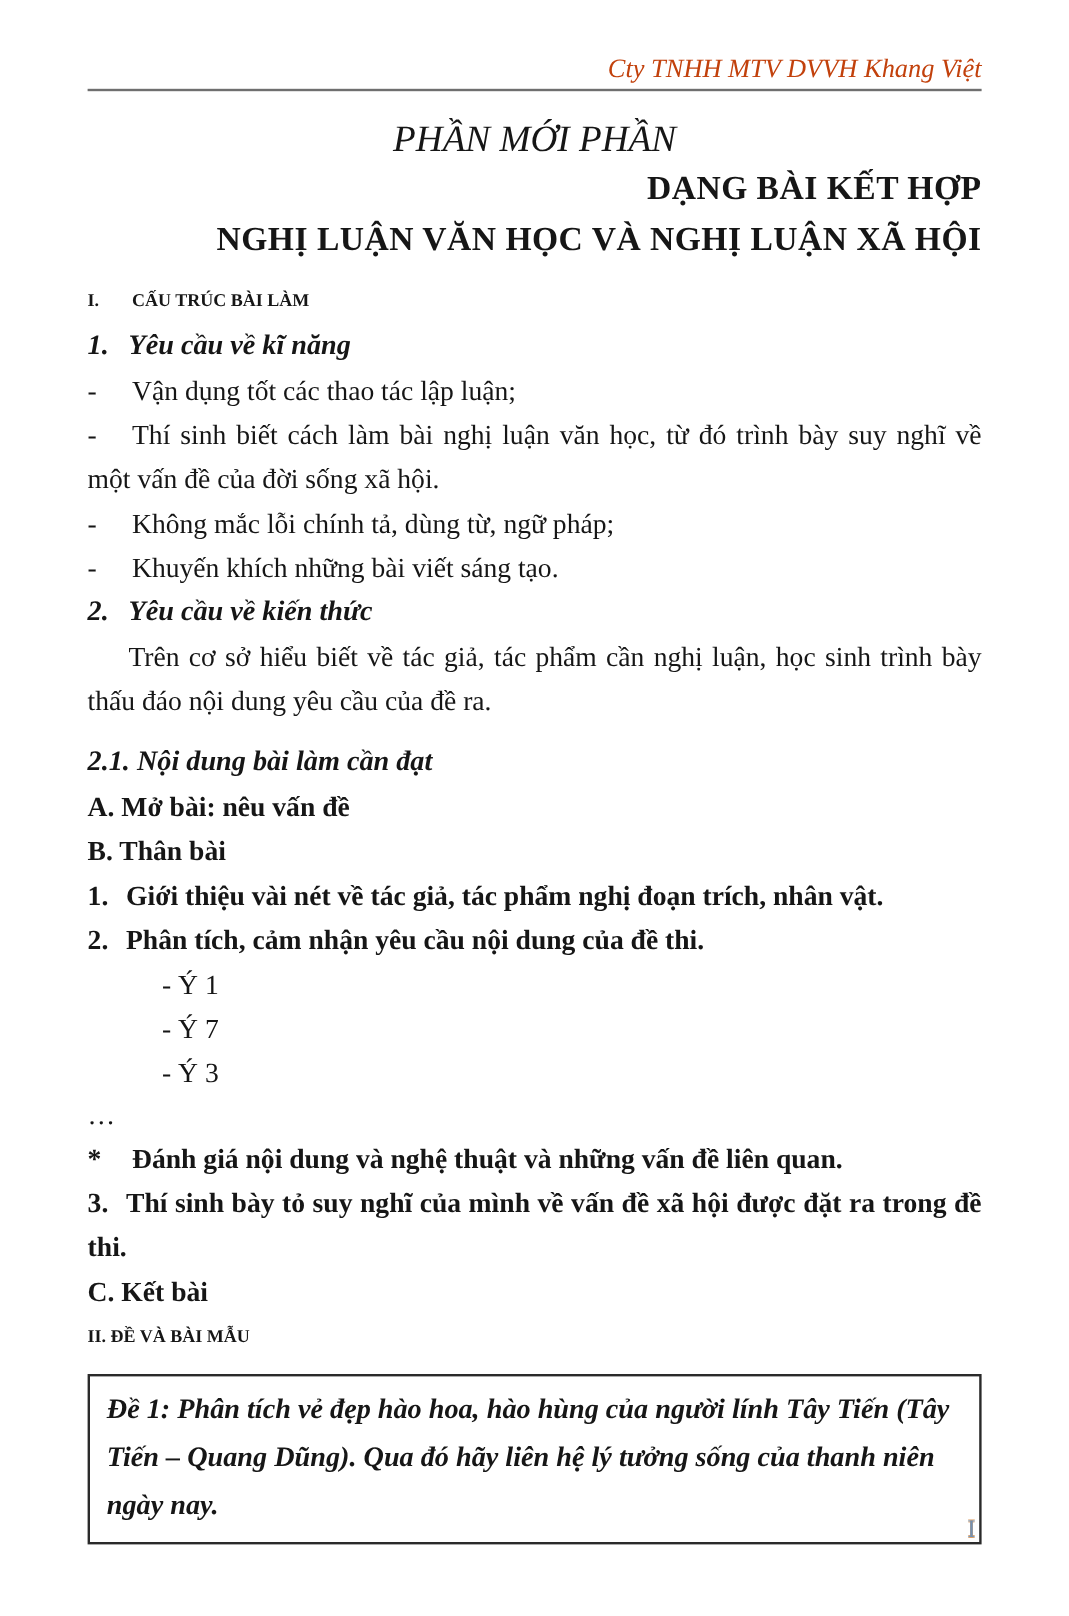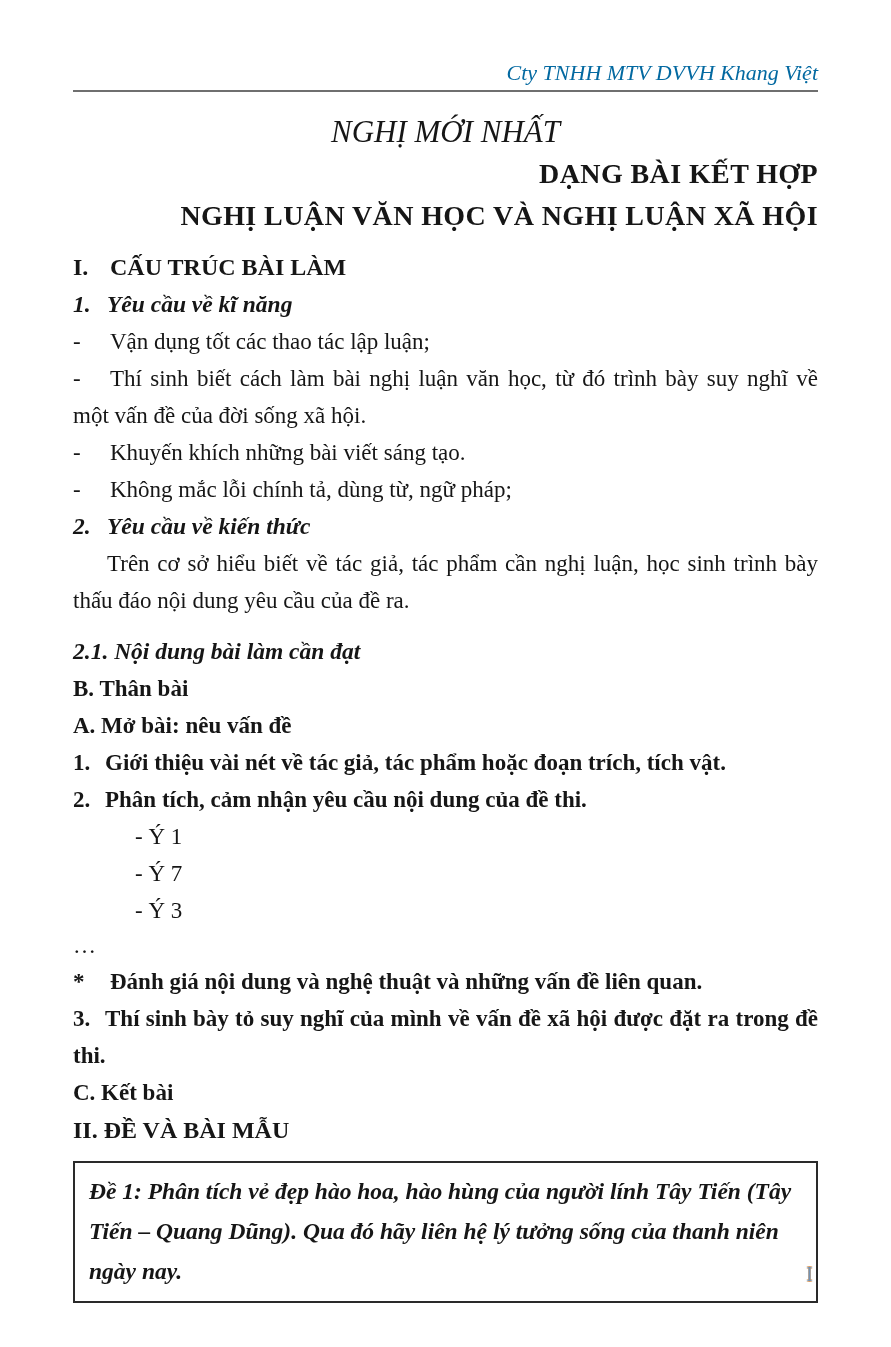--- a/index.html
+++ b/index.html
@@ -16,22 +16,21 @@
   .content{
     padding:44px 73px 0 73px;
     box-sizing:border-box;
   }
   
   .company{
     text-align:right;
     font-style:italic;
     font-size:22px;
     line-height:26px;
-    color:#0369a1;
-    margin-top:16px;
+    color:#c2410c;
   }
   .header-rule{
     border:none;
     border-top:2px solid #6f6f6f;
     margin:4px 0 0 0;
   }
   
   .title-part{
     margin:22px 0 6px 0;
     text-align:center;
@@ -49,21 +48,21 @@
     letter-spacing:.4px;
   }
   
   .body-text{font-size:23px;line-height:37px;}
   .blk{margin:0;}
   .bold{font-weight:bold;}
   .bolditalic{font-weight:bold;font-style:italic;}
   .justify{text-align:justify;}
   .sec-heading{
     font-weight:bold;
-    font-size:24px;
+    font-size:15px;
     line-height:38px;
     margin-top:14px;
   }
   .sec-heading .num{display:inline-block;width:37px;}
   .sub-heading{
     font-weight:bold;font-style:italic;
     font-size:23.5px;line-height:37px;
   }
   .sub-heading .num{display:inline-block;width:34px;font-style:italic;}
   .hang .marker{display:inline-block;width:37px;}
@@ -96,45 +95,45 @@
 </style>
 </head>
 <body>
 
 <div class="page">
   <div class="content">
 
     <div class="company">Cty TNHH MTV DVVH Khang Việt</div>
     <hr class="header-rule">
 
-    <div class="title-part">NGHỊ MỚI NHẤT</div>
+    <div class="title-part">PHẦN MỚI PHẦN</div>
     <div class="title-main">DẠNG BÀI KẾT HỢP</div>
     <div class="title-main">NGHỊ LUẬN VĂN HỌC VÀ NGHỊ LUẬN XÃ HỘI</div>
 
     <div class="body-text">
 
       <div class="sec-heading"><span class="num">I.</span><span>CẤU TRÚC BÀI LÀM</span></div>
 
       <div class="sub-heading"><span class="num">1.</span><span>Yêu cầu về kĩ năng</span></div>
 
       <p class="blk hang"><span class="marker">-</span><span>Vận dụng tốt các thao tác lập luận;</span></p>
       <p class="blk hang justify"><span class="marker">-</span><span>Thí sinh biết cách làm bài nghị luận văn học, từ đó trình bày suy nghĩ về một vấn đề của đời sống xã hội.</span></p>
+      <p class="blk hang"><span class="marker">-</span><span>Không mắc lỗi chính tả, dùng từ, ngữ pháp;</span></p>
       <p class="blk hang"><span class="marker">-</span><span>Khuyến khích những bài viết sáng tạo.</span></p>
-      <p class="blk hang"><span class="marker">-</span><span>Không mắc lỗi chính tả, dùng từ, ngữ pháp;</span></p>
 
       <div class="sub-heading"><span class="num">2.</span><span>Yêu cầu về kiến thức</span></div>
 
       <p class="blk justify indent">Trên cơ sở hiểu biết về tác giả, tác phẩm cần nghị luận, học sinh trình bày thấu đáo nội dung yêu cầu của đề ra.</p>
 
       <div class="sub-heading gap-top">2.1. Nội dung bài làm cần đạt</div>
 
+      <div class="bold">A. Mở bài: nêu vấn đề</div>
       <div class="bold">B. Thân bài</div>
-      <div class="bold">A. Mở bài: nêu vấn đề</div>
 
-      <p class="blk hang-num bold"><span class="marker">1.</span><span>Giới thiệu vài nét về tác giả, tác phẩm hoặc đoạn trích, tích vật.</span></p>
+      <p class="blk hang-num bold"><span class="marker">1.</span><span>Giới thiệu vài nét về tác giả, tác phẩm nghị đoạn trích, nhân vật.</span></p>
       <p class="blk hang-num bold"><span class="marker">2.</span><span>Phân tích, cảm nhận yêu cầu nội dung của đề thi.</span></p>
 
       <div class="sub-point">- Ý 1</div>
       <div class="sub-point">- Ý 7</div>
       <div class="sub-point">- Ý 3</div>
 
       <div class="ellipsis-line">…</div>
 
       <p class="blk hang bold"><span class="marker">*</span><span>Đánh giá nội dung và nghệ thuật và những vấn đề liên quan.</span></p>
 

